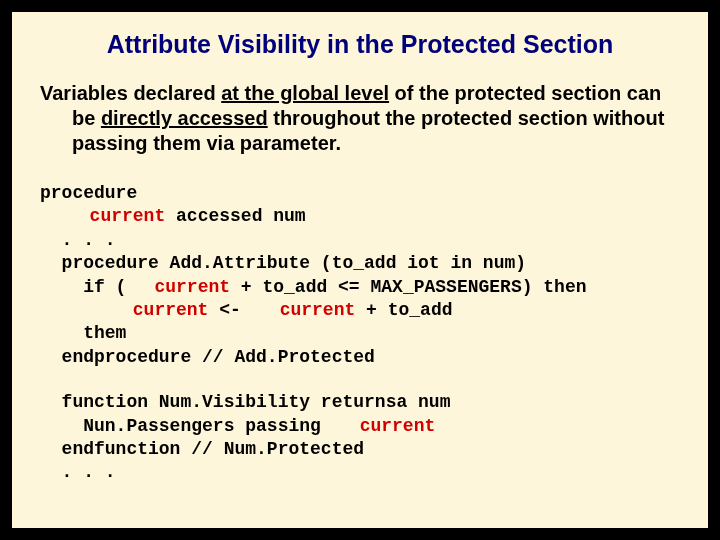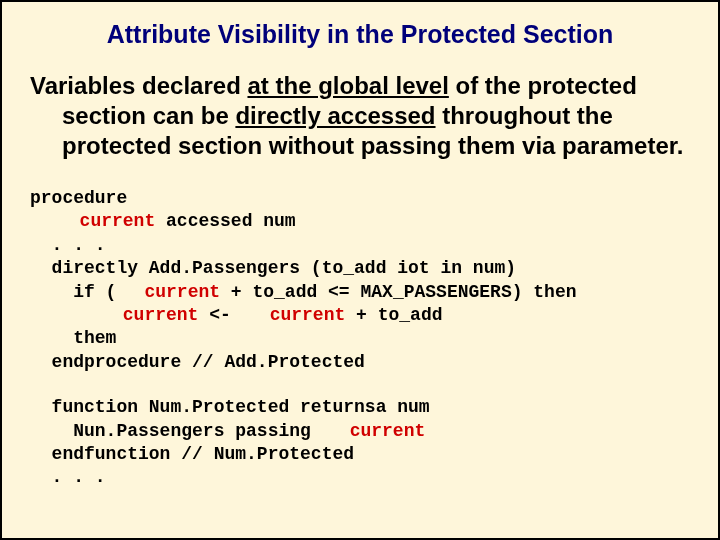--- a/index.html
+++ b/index.html
@@ -7,41 +7,42 @@
     padding: 0;
     width: 720px;
     height: 540px;
     overflow: hidden;
   }
   .outer {
     box-sizing: border-box;
     width: 720px;
     height: 540px;
     background: #000;
+    padding: 10px;
   }
   .slide {
     box-sizing: border-box;
     width: 100%;
     height: 100%;
     background: #fef6da;
     border: 2px solid #000;
     padding: 14px 28px 16px 28px;
     font-family: Arial, Helvetica, sans-serif;
     color: #000;
   }
   .title {
     text-align: center;
     font-weight: bold;
     font-size: 25px;
     color: #00007a;
     margin: 4px 0 22px 0;
   }
   .body-text {
     font-weight: bold;
-    font-size: 24px;
+    font-size: 20px;
     line-height: 1.25;
     margin: 0 0 26px 0;
     padding-left: 0;
   }
   .body-text .hang {
     display: block;
     padding-left: 32px;
     text-indent: -32px;
   }
   .u { text-decoration: underline; }
@@ -64,25 +65,25 @@
 
     <div class="title">Attribute Visibility in the Protected Section</div>
 
     <div class="body-text">
       <span class="hang"><span>Variables declared </span><span class="u">at the global level</span><span> of the protected section can be </span><span class="u">directly accessed</span><span> throughout the protected section without passing them via parameter.</span></span>
     </div>
 
     <div class="code"><span>procedure</span>
 <span>  </span><span class="red">current</span><span> accessed num</span>
 <span>  . . .</span>
-<span>  directly Add.Passengers (to_add iot in num)</span>
+<span>  procedure Add.Attribute (to_add iot in num)</span>
 <span>    if (</span><span class="red">current</span><span> + to_add &lt;= MAX_PASSENGERS) then</span>
 <span>      </span><span class="red">current</span><span> &lt;- </span><span class="red">current</span><span> + to_add</span>
 <span>    them</span>
 <span>  endprocedure // Add.Protected</span></div>
 
-    <div class="code"><span>  function Num.Protected returnsa num</span>
+    <div class="code"><span>  function Num.Visibility returnsa num</span>
 <span>    Nun.Passengers passing </span><span class="red">current</span>
 <span>  endfunction // Num.Protected</span>
 <span>  . . .</span></div>
 
   </div>
 </div>
 
 </body></html>

